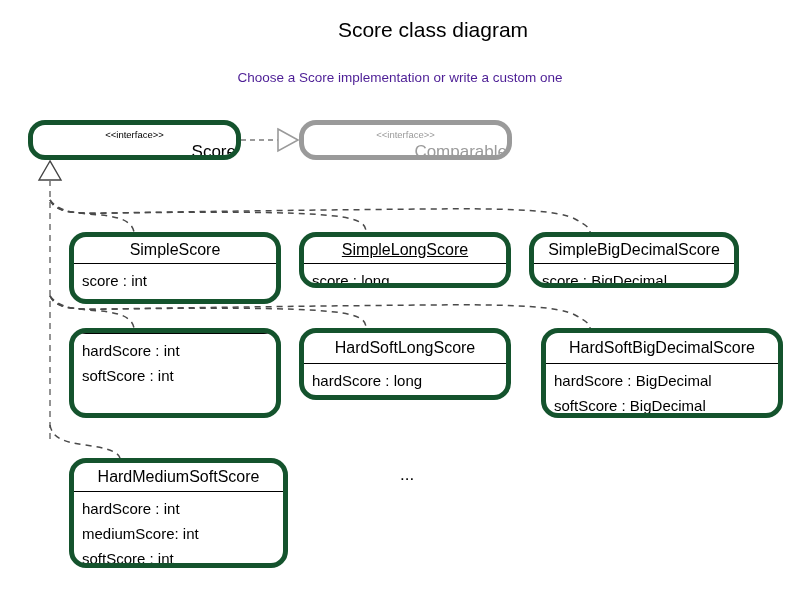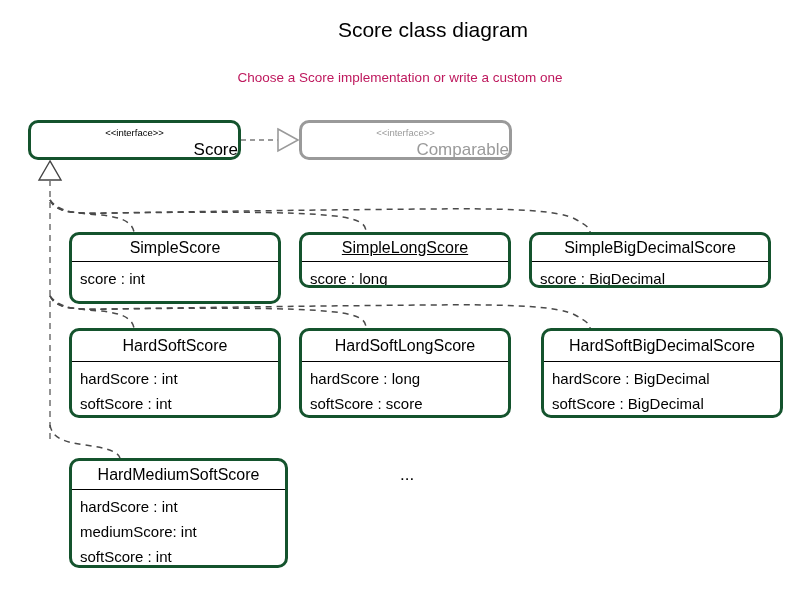--- a/index.html
+++ b/index.html
@@ -33,40 +33,40 @@
   }
   #subtitle {
     position: absolute;
     left: 0;
     top: 71px;
     width: 800px;
     text-align: center;
     font-size: 13.5px;
     font-weight: normal;
     line-height: 1;
-    color: #be185d;
+    color: #4c1d95;
     white-space: nowrap;
   }
 
   
   #wires {
     position: absolute;
     left: 0;
     top: 0;
     width: 800px;
     height: 600px;
   }
 
   
   .uml-box {
     position: absolute;
     box-sizing: border-box;
     background: #ffffff;
-    border: 3px solid #14532d;
-    border-radius: 10px;
+    border: 5px solid #14532d;
+    border-radius: 17px;
     overflow: hidden;
   }
   .uml-box.iface-external {
     border-color: #9a9a9a;
     color: #9a9a9a;
   }
 
   .iface-stereotype {
     text-align: center;
     font-size: 9.5px;
@@ -168,38 +168,37 @@
   </div>
 
   <div class="uml-box" style="left:299px; top:232px; width:212px; height:56px;">
     <div class="cls-name" style="height:26px;text-decoration:underline;">SimpleLongScore</div>
     <div class="cls-divider"></div>
     <div class="cls-attrs">
       <div class="cls-attr">score : long</div>
     </div>
   </div>
 
-  <div class="uml-box" style="left:529px; top:232px; width:242px; height:56px;">
+  <div class="uml-box" style="left:529px; top:232px; width:210px; height:56px;">
     <div class="cls-name" style="height:26px;">SimpleBigDecimalScore</div>
     <div class="cls-divider"></div>
     <div class="cls-attrs">
       <div class="cls-attr">score : BigDecimal</div>
     </div>
   </div>
 
   <div class="uml-box" style="left:69px; top:328px; width:212px; height:90px;">
-    <div class="cls-name" style="height:30px;">HardSoftScore</div>
     <div class="cls-divider"></div>
     <div class="cls-attrs">
       <div class="cls-attr">hardScore : int</div>
       <div class="cls-attr">softScore : int</div>
     </div>
   </div>
 
-  <div class="uml-box" style="left:299px; top:328px; width:212px; height:90px;">
+  <div class="uml-box" style="left:299px; top:328px; width:212px; height:72px;">
     <div class="cls-name" style="height:30px;">HardSoftLongScore</div>
     <div class="cls-divider"></div>
     <div class="cls-attrs">
       <div class="cls-attr">hardScore : long</div>
       <div class="cls-attr">softScore : score</div>
     </div>
   </div>
 
   <div class="uml-box" style="left:541px; top:328px; width:242px; height:90px;">
     <div class="cls-name" style="height:30px;">HardSoftBigDecimalScore</div>

